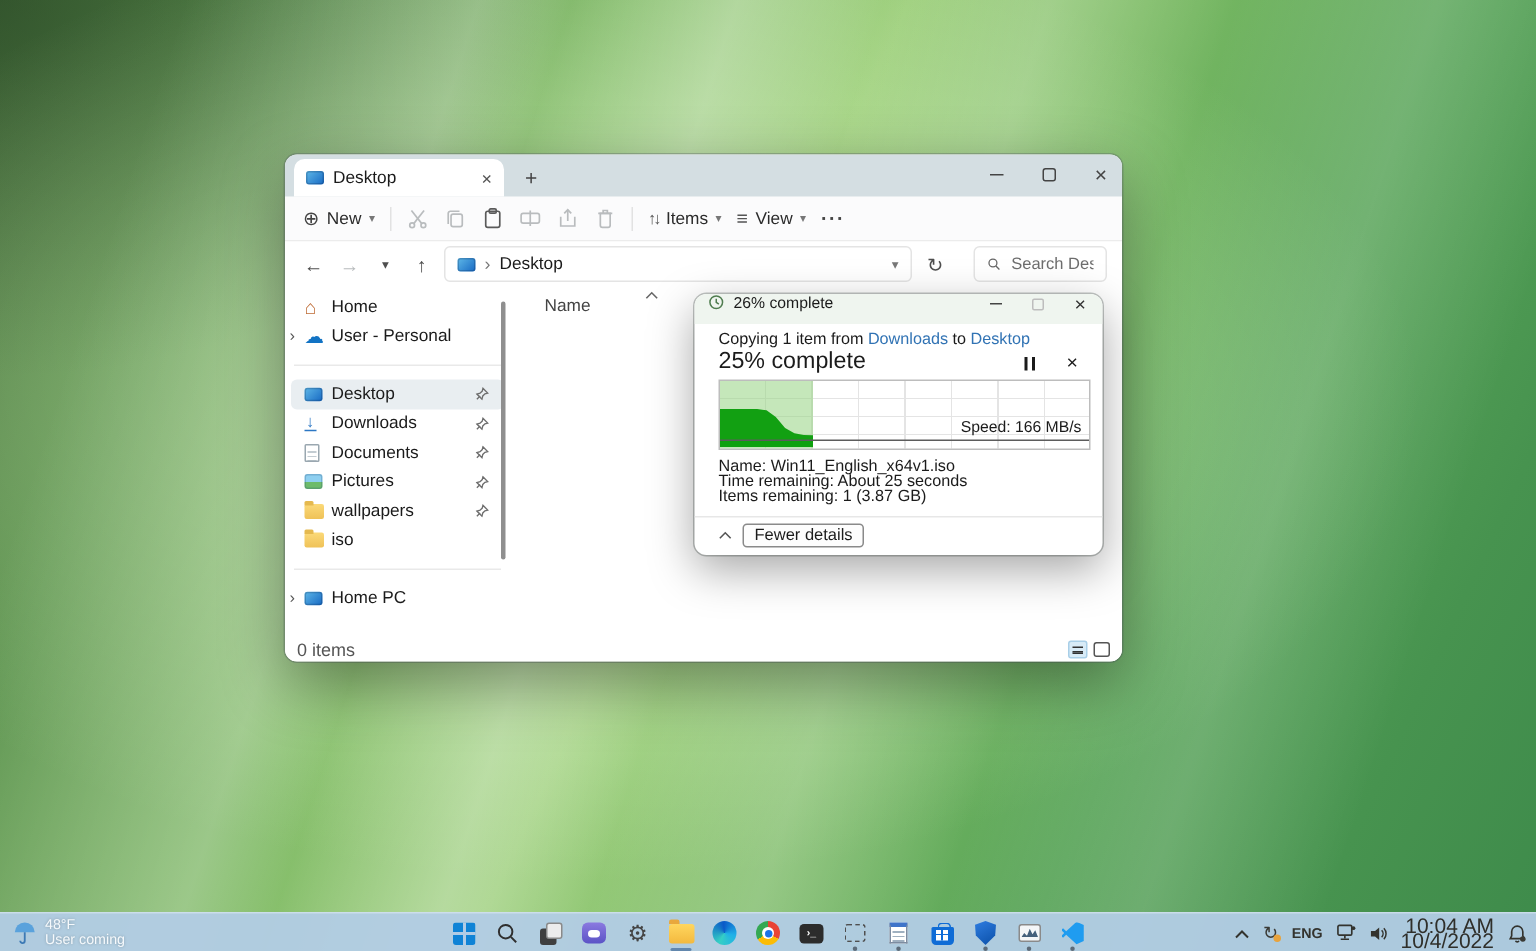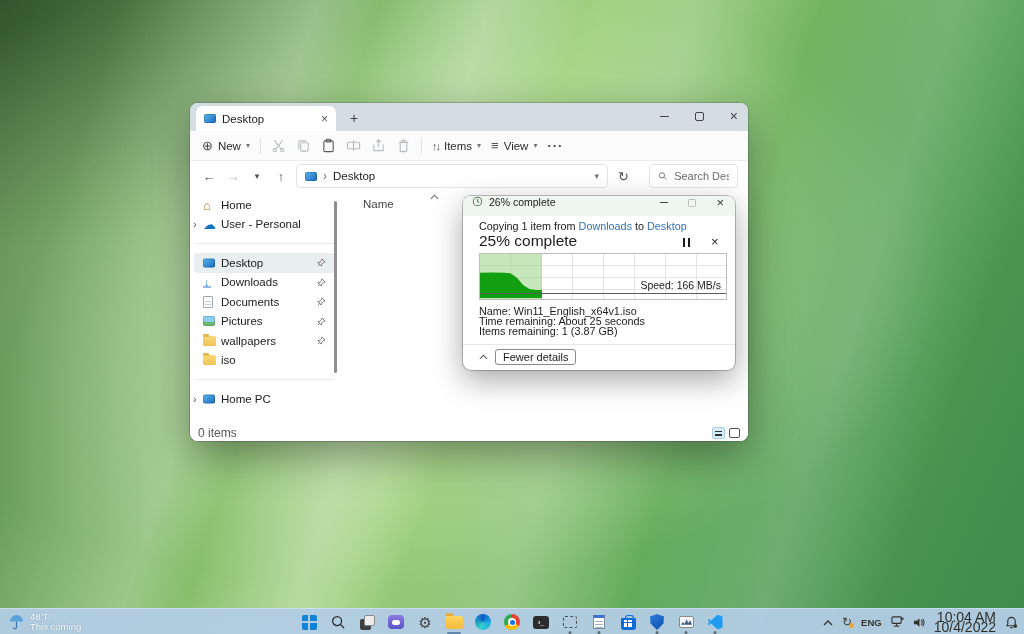--- a/index.html
+++ b/index.html
@@ -412,21 +412,21 @@
   </div>
 
   <div class="taskbar">
     <div class="weather">
       <svg width="17" height="17" viewBox="0 0 18 18">
         <path d="M2 8a7 7 0 0 1 14 0z" fill="#5aa2dc"></path>
         <path d="M9 8v6a1.6 1.6 0 0 1-3.2 0" fill="none" stroke="#3d7ab5" stroke-width="1.3"></path>
       </svg>
       <div class="weather-text">
         <div>48°F</div>
-        <div>This coming</div>
+        <div>User coming</div>
       </div>
     </div>
 
     <div class="tb-center">
       <div class="tb-ico">
           <span class="start-ico"></span>
         </div>
       <div class="tb-ico">
         <svg width="15" height="15" viewBox="0 0 16 16">
             <circle cx="6.5" cy="6.5" r="4.8" fill="none" stroke="#2f2f2f" stroke-width="1.4"></circle>

